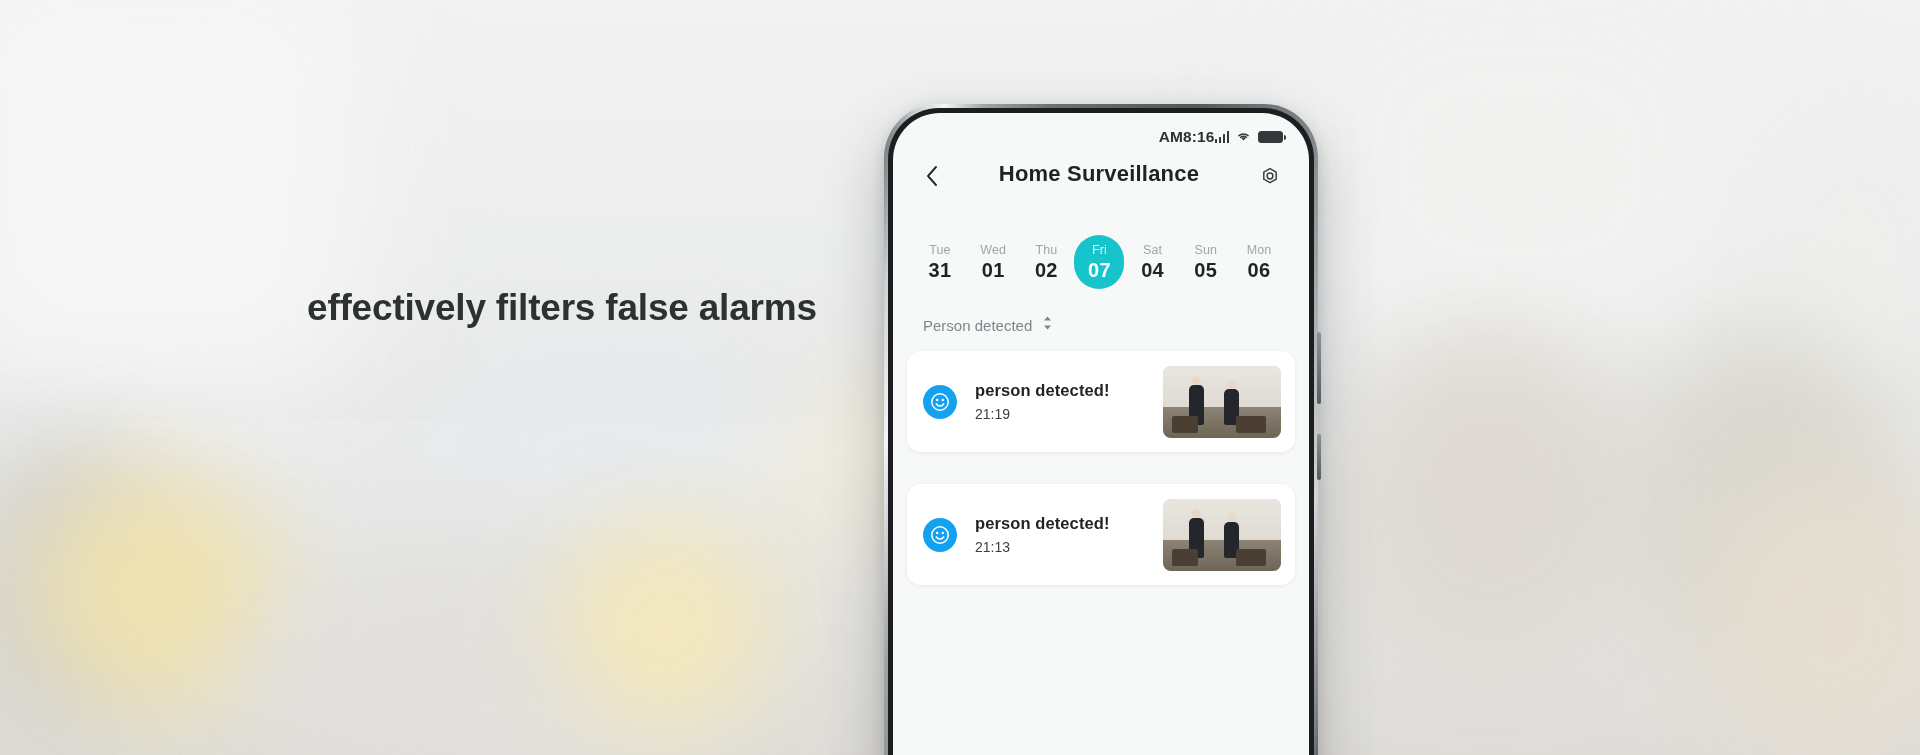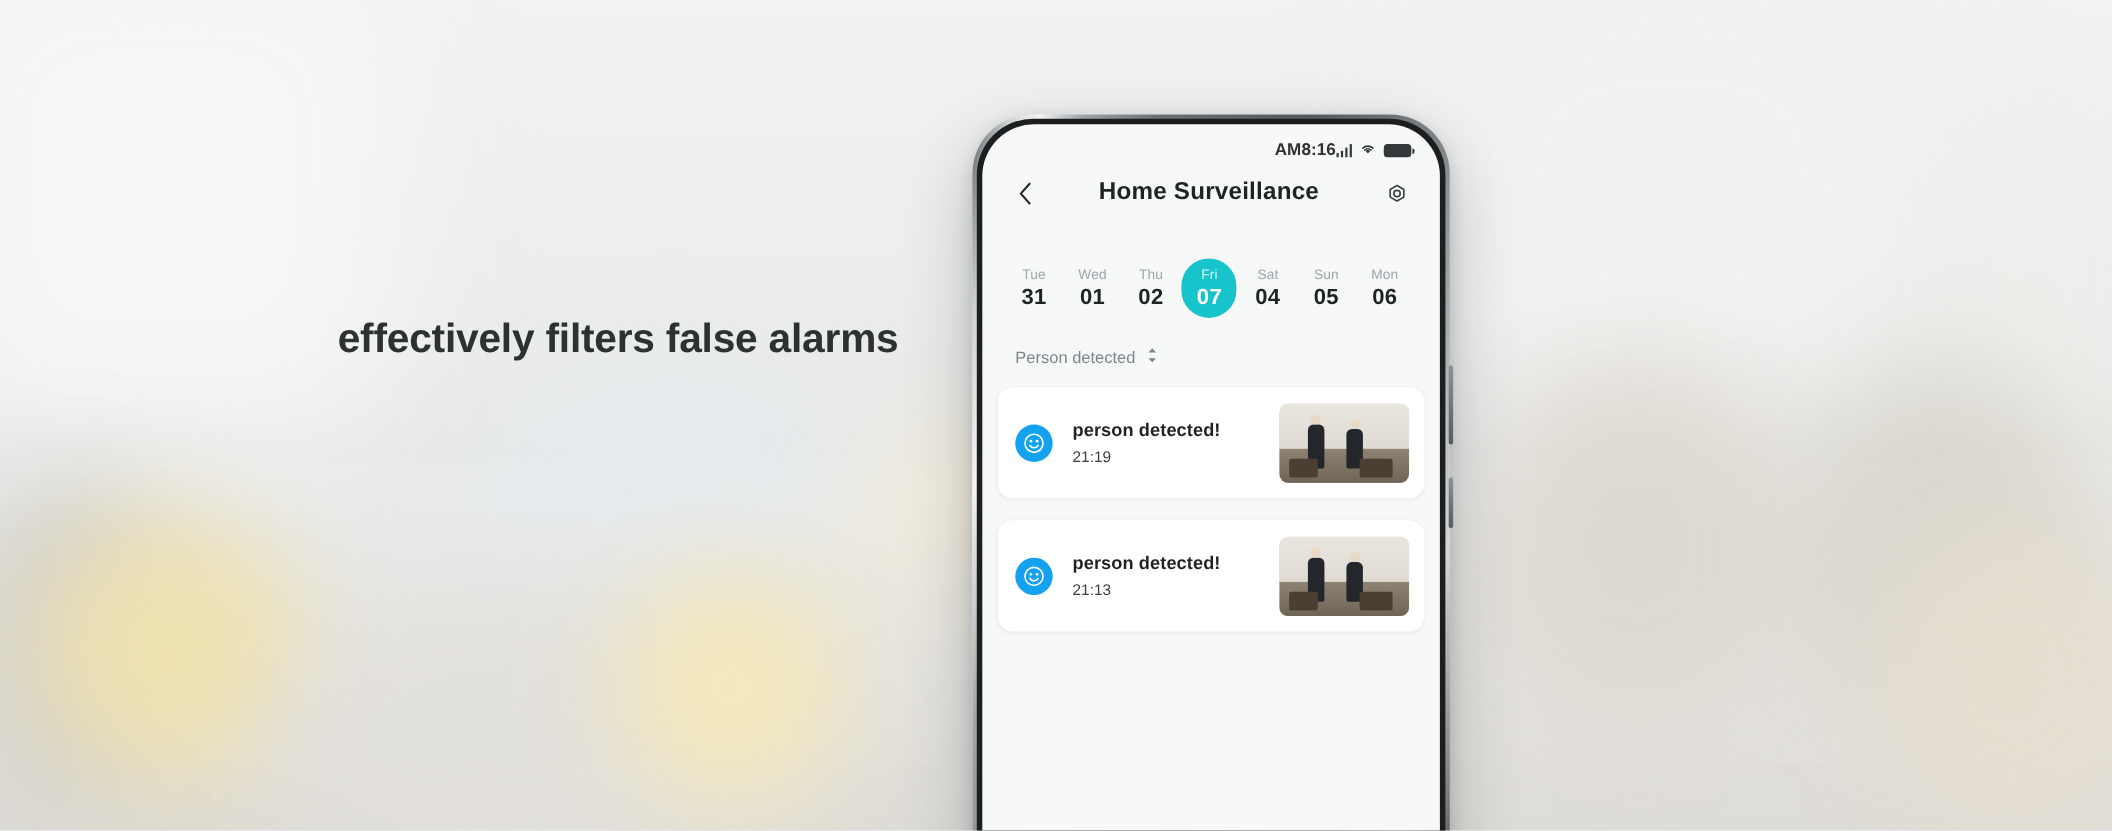--- a/index.html
+++ b/index.html
@@ -285,21 +285,21 @@
   .filter-label {
     font-size: 15px;
     color: #7e868c;
   }
 
   
   .event-list {
     padding: 16px 14px 0 14px;
     display: flex;
     flex-direction: column;
-    gap: 20px;
+    gap: 32px;
   }
   .event-card {
     background: #ffffff;
     border-radius: 14px;
     height: 101px;
     display: flex;
     align-items: center;
     padding: 0 14px 0 16px;
     box-shadow: 0 1px 4px rgba(40,45,48,.07);
   }

